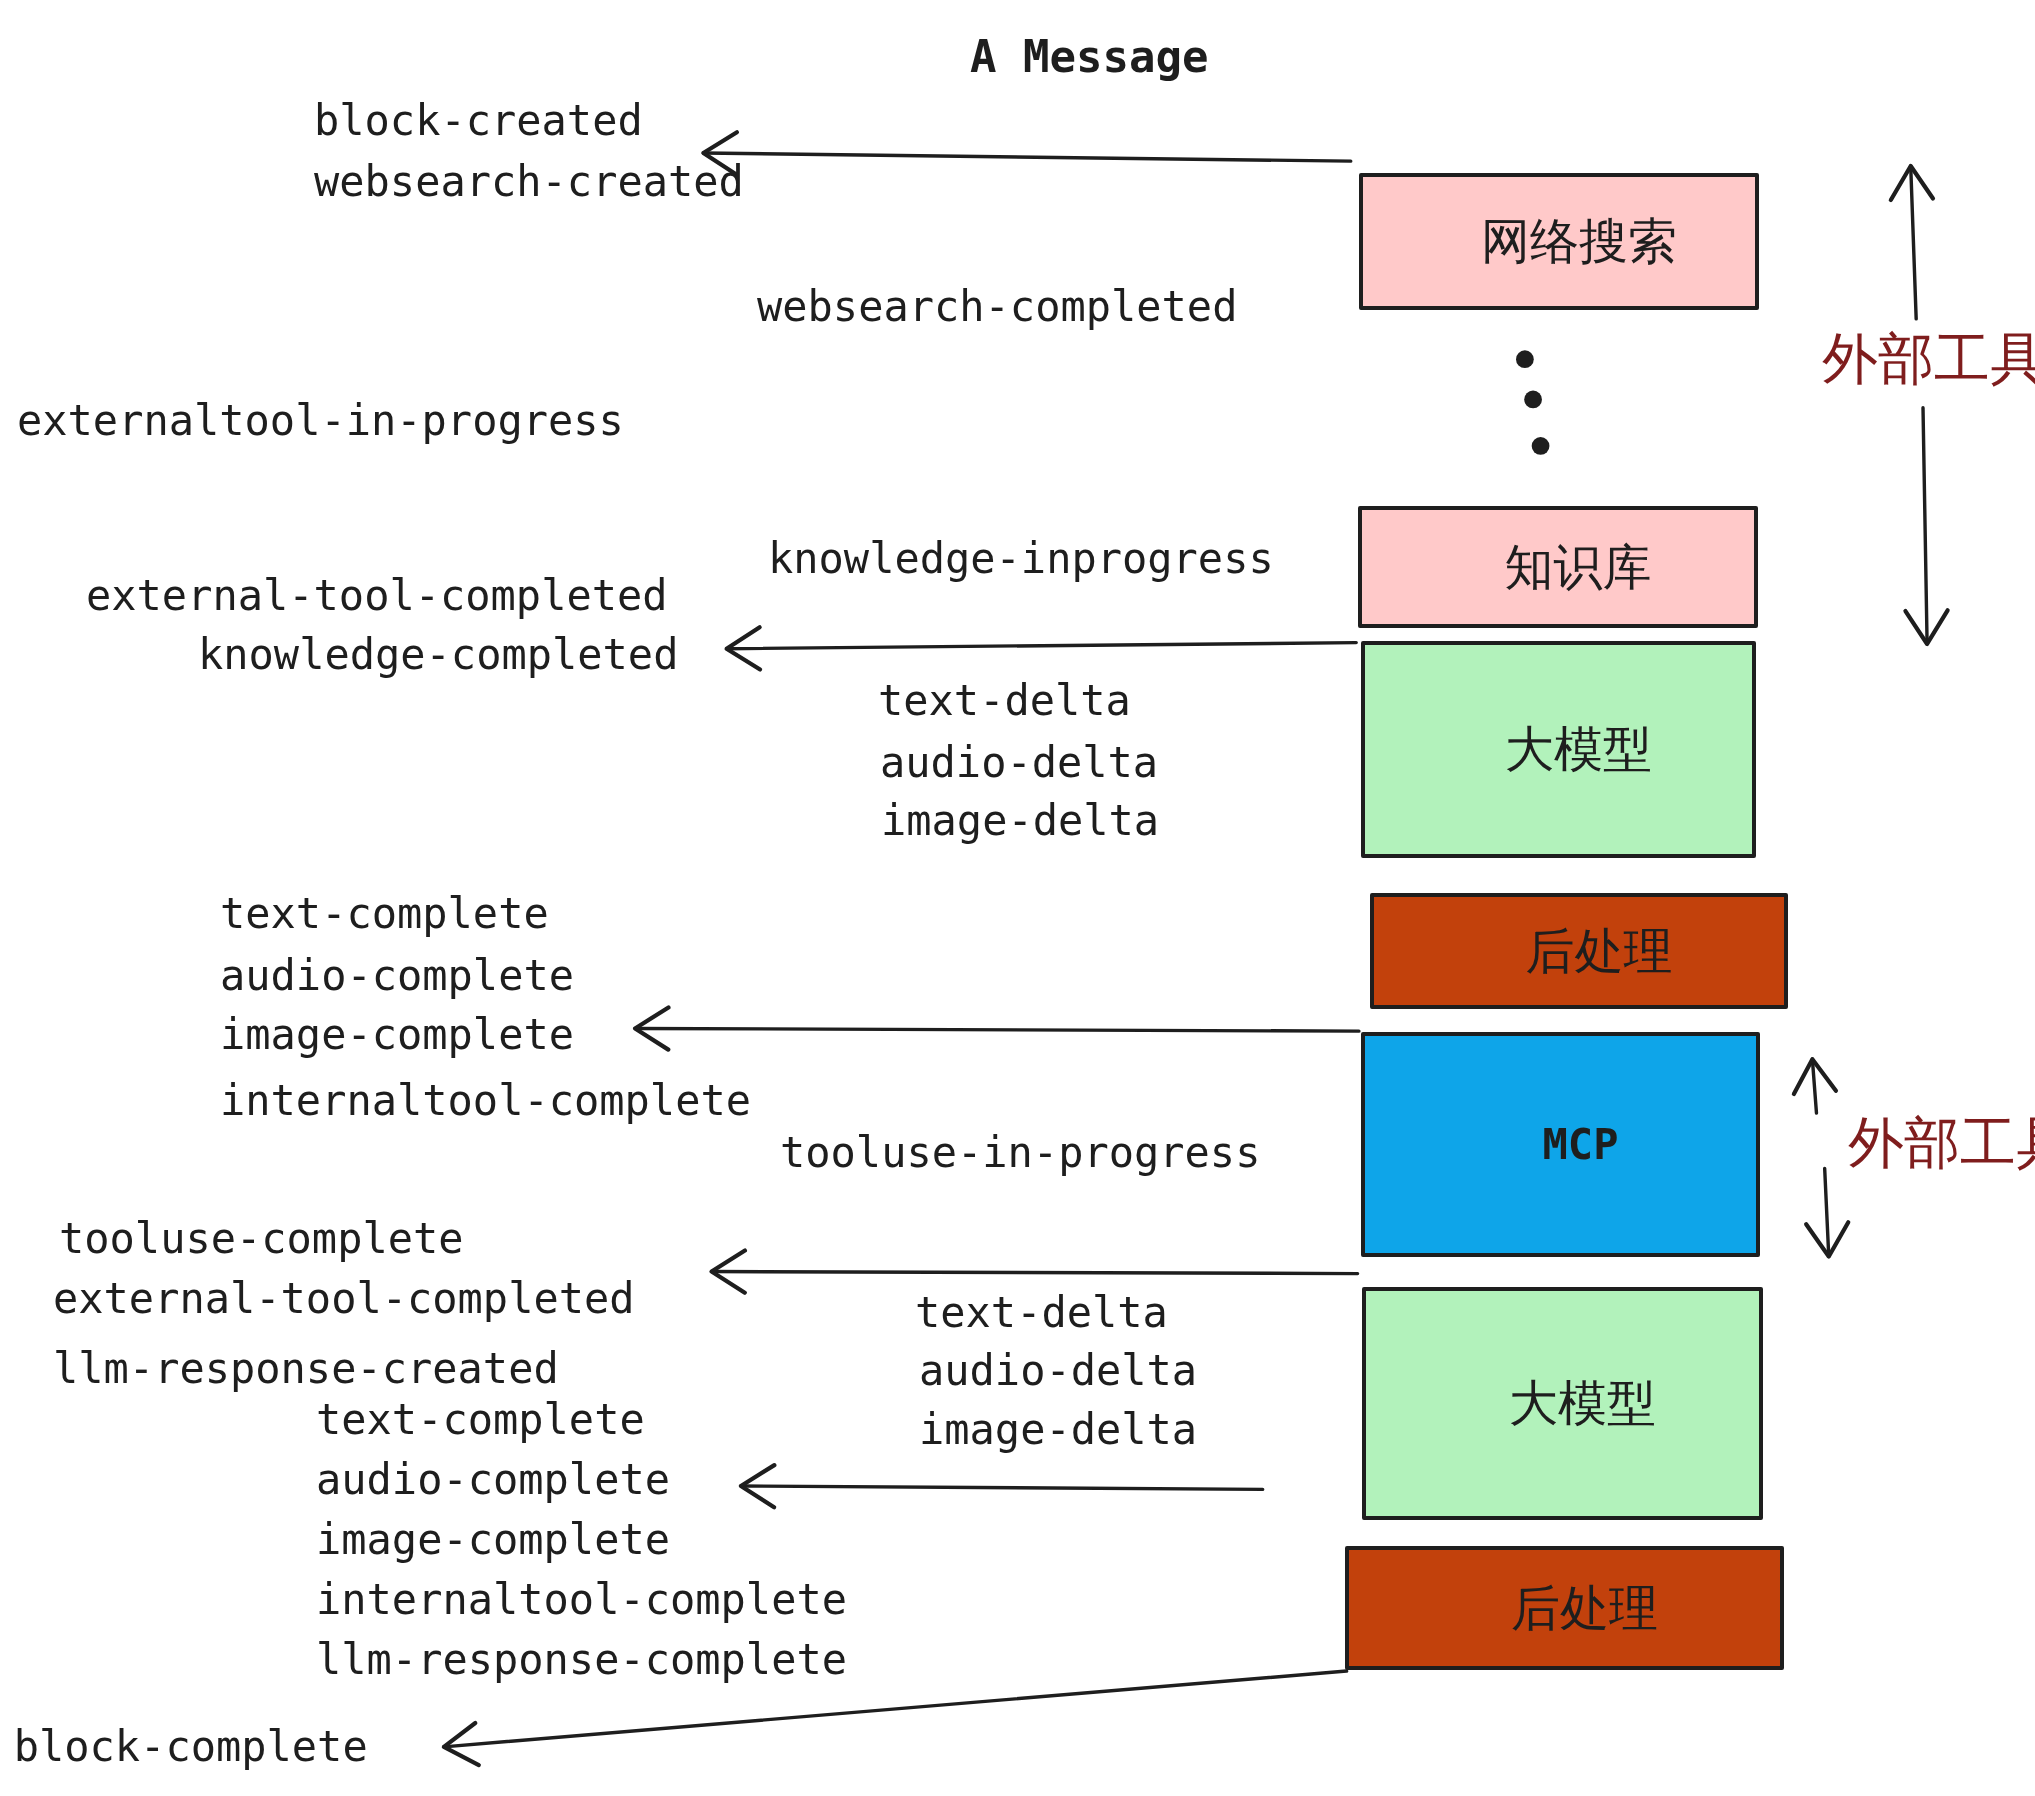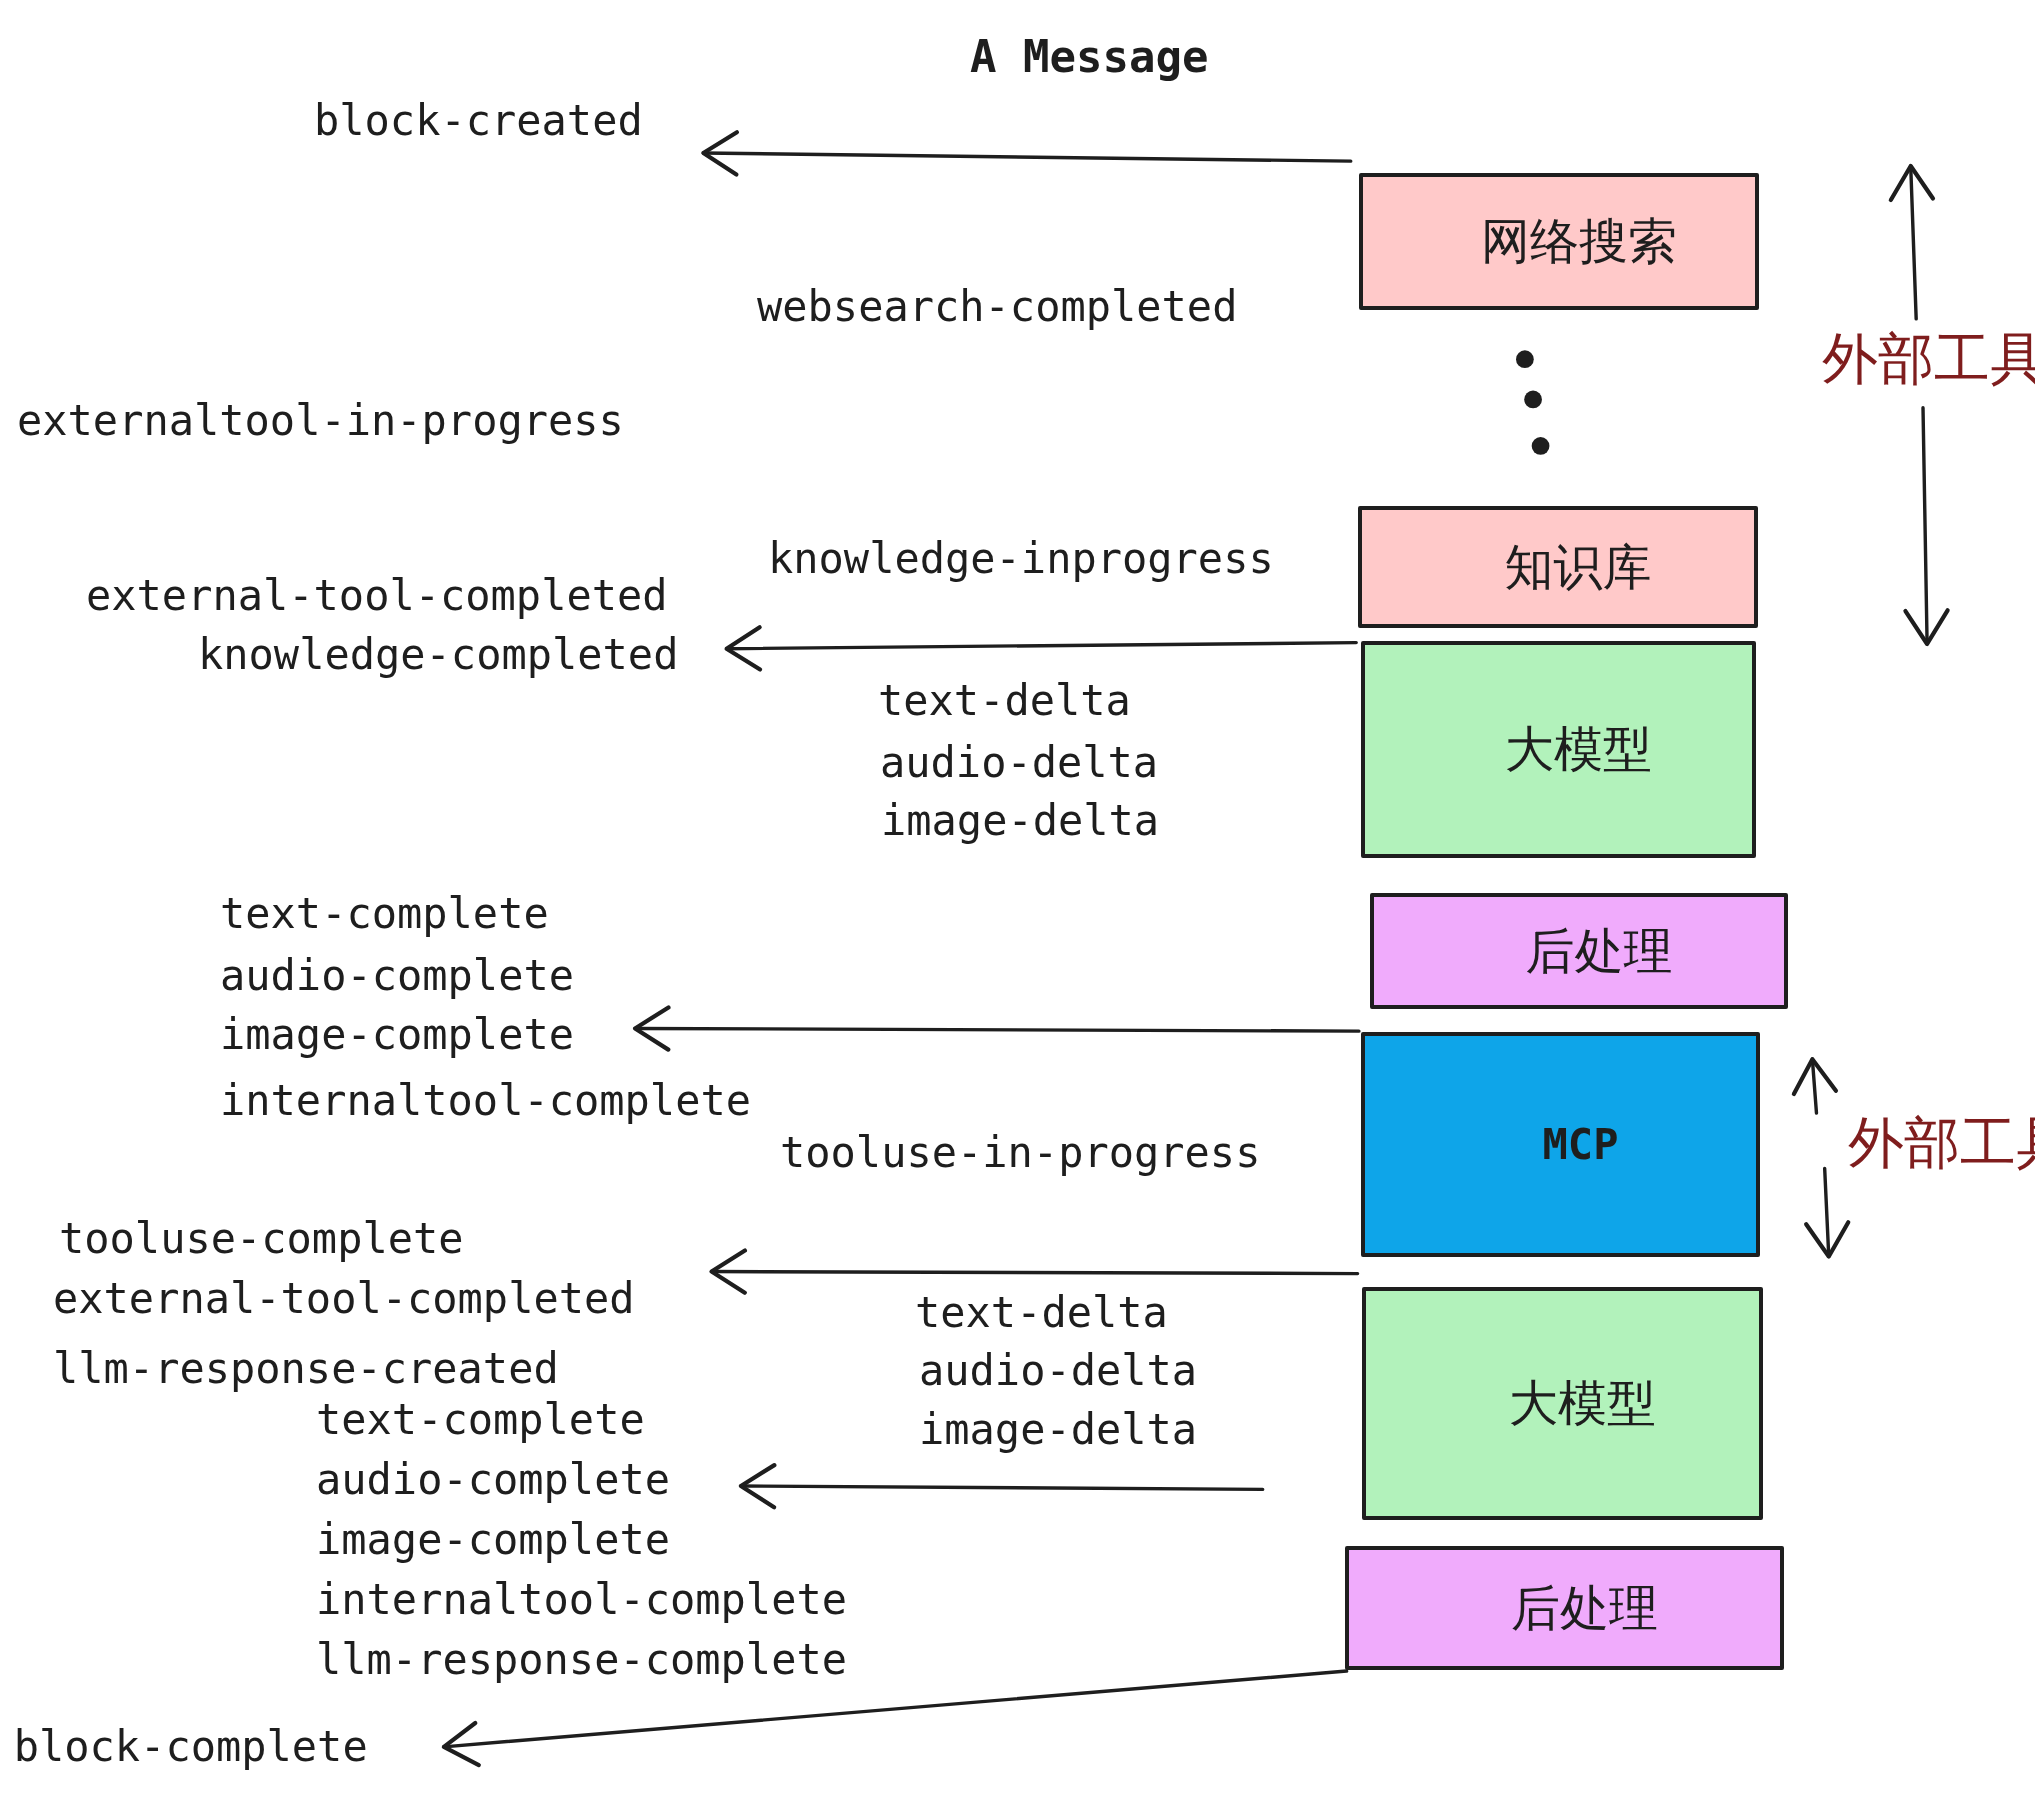--- a/index.html
+++ b/index.html
@@ -46,21 +46,21 @@
     margin-left:40px;
   }
   .box .lbl.mono{
     font-family:"DejaVu Sans Mono", monospace;
     font-size:42px;
     font-weight:bold;
   }
   .box-pink{background:#ffc9c9;}
   .box-green{background:#b2f2bb;}
   .box-yellow{background:#0ea5e9;}
-  .box-white{background:#f0abfc;}
+  .box-white{background:#c2410c;}
   .side-label{
     position:absolute;
     font-family:Liberation Mono, monospace;
     font-size:56px;
     line-height:1;
     white-space:nowrap;
     color:#7f1d1d;
   }
   svg.layer{position:absolute;left:0;top:0;}
 </style>
@@ -126,20 +126,21 @@
   </div>
 
   <div class="box box-white" style="left:1345px;top:1546px;width:439px;height:124px;">
     <span class="lbl">后处理</span>
   </div>
 
   <div class="side-label" style="left:1822px;top:335px;">外部工具</div>
   <div class="side-label" style="left:1848px;top:1119px;">外部工具</div>
 
   <div class="ev" style="left:314px;top:100px;">block-created</div>
+  <div class="ev" style="left:314px;top:161px;">websearch-created</div>
   <div class="ev" style="left:757px;top:286px;">websearch-completed</div>
   <div class="ev" style="left:17px;top:400px;">externaltool-in-progress</div>
   <div class="ev" style="left:86px;top:575px;">external-tool-completed</div>
   <div class="ev" style="left:198px;top:634px;">knowledge-completed</div>
   <div class="ev" style="left:768px;top:538px;">knowledge-inprogress</div>
   <div class="ev" style="left:878px;top:680px;">text-delta</div>
   <div class="ev" style="left:880px;top:742px;">audio-delta</div>
   <div class="ev" style="left:881px;top:800px;">image-delta</div>
   <div class="ev" style="left:220px;top:893px;">text-complete</div>
   <div class="ev" style="left:220px;top:955px;">audio-complete</div>

